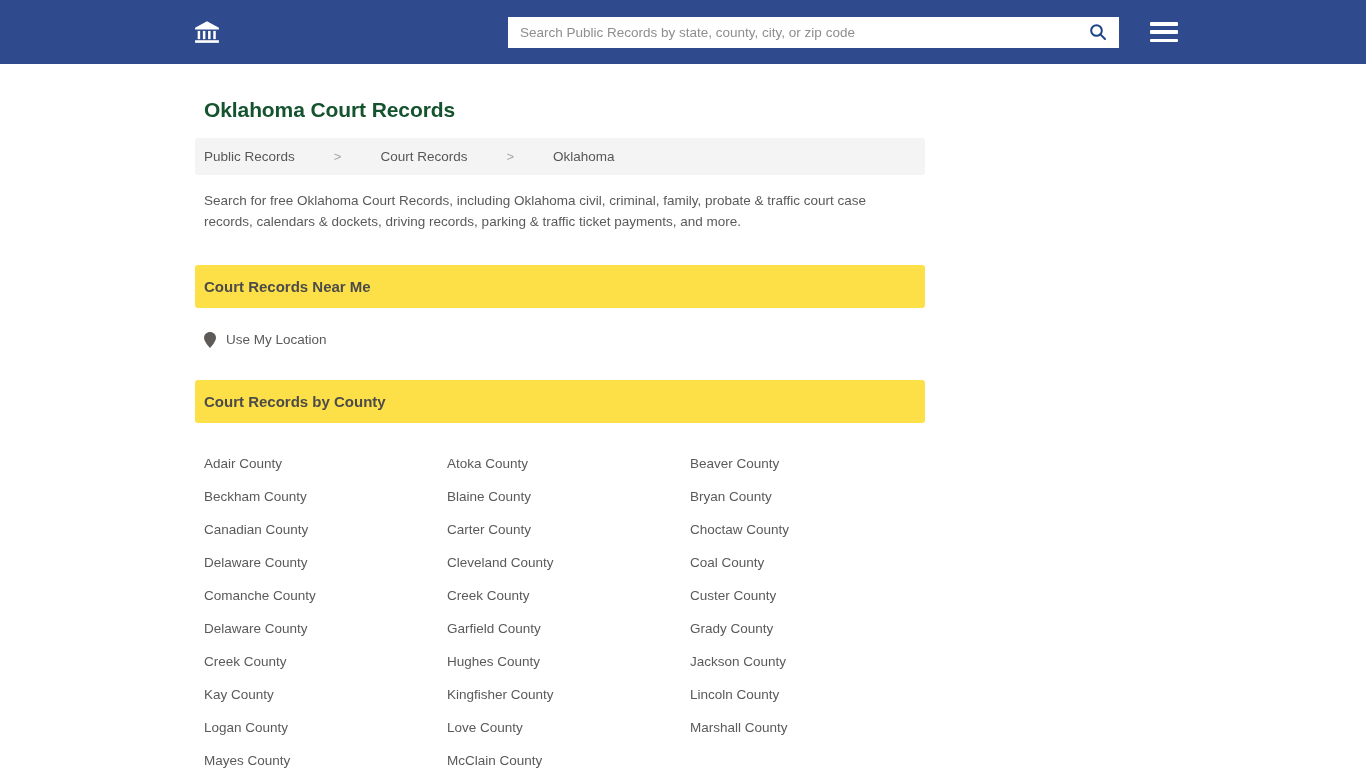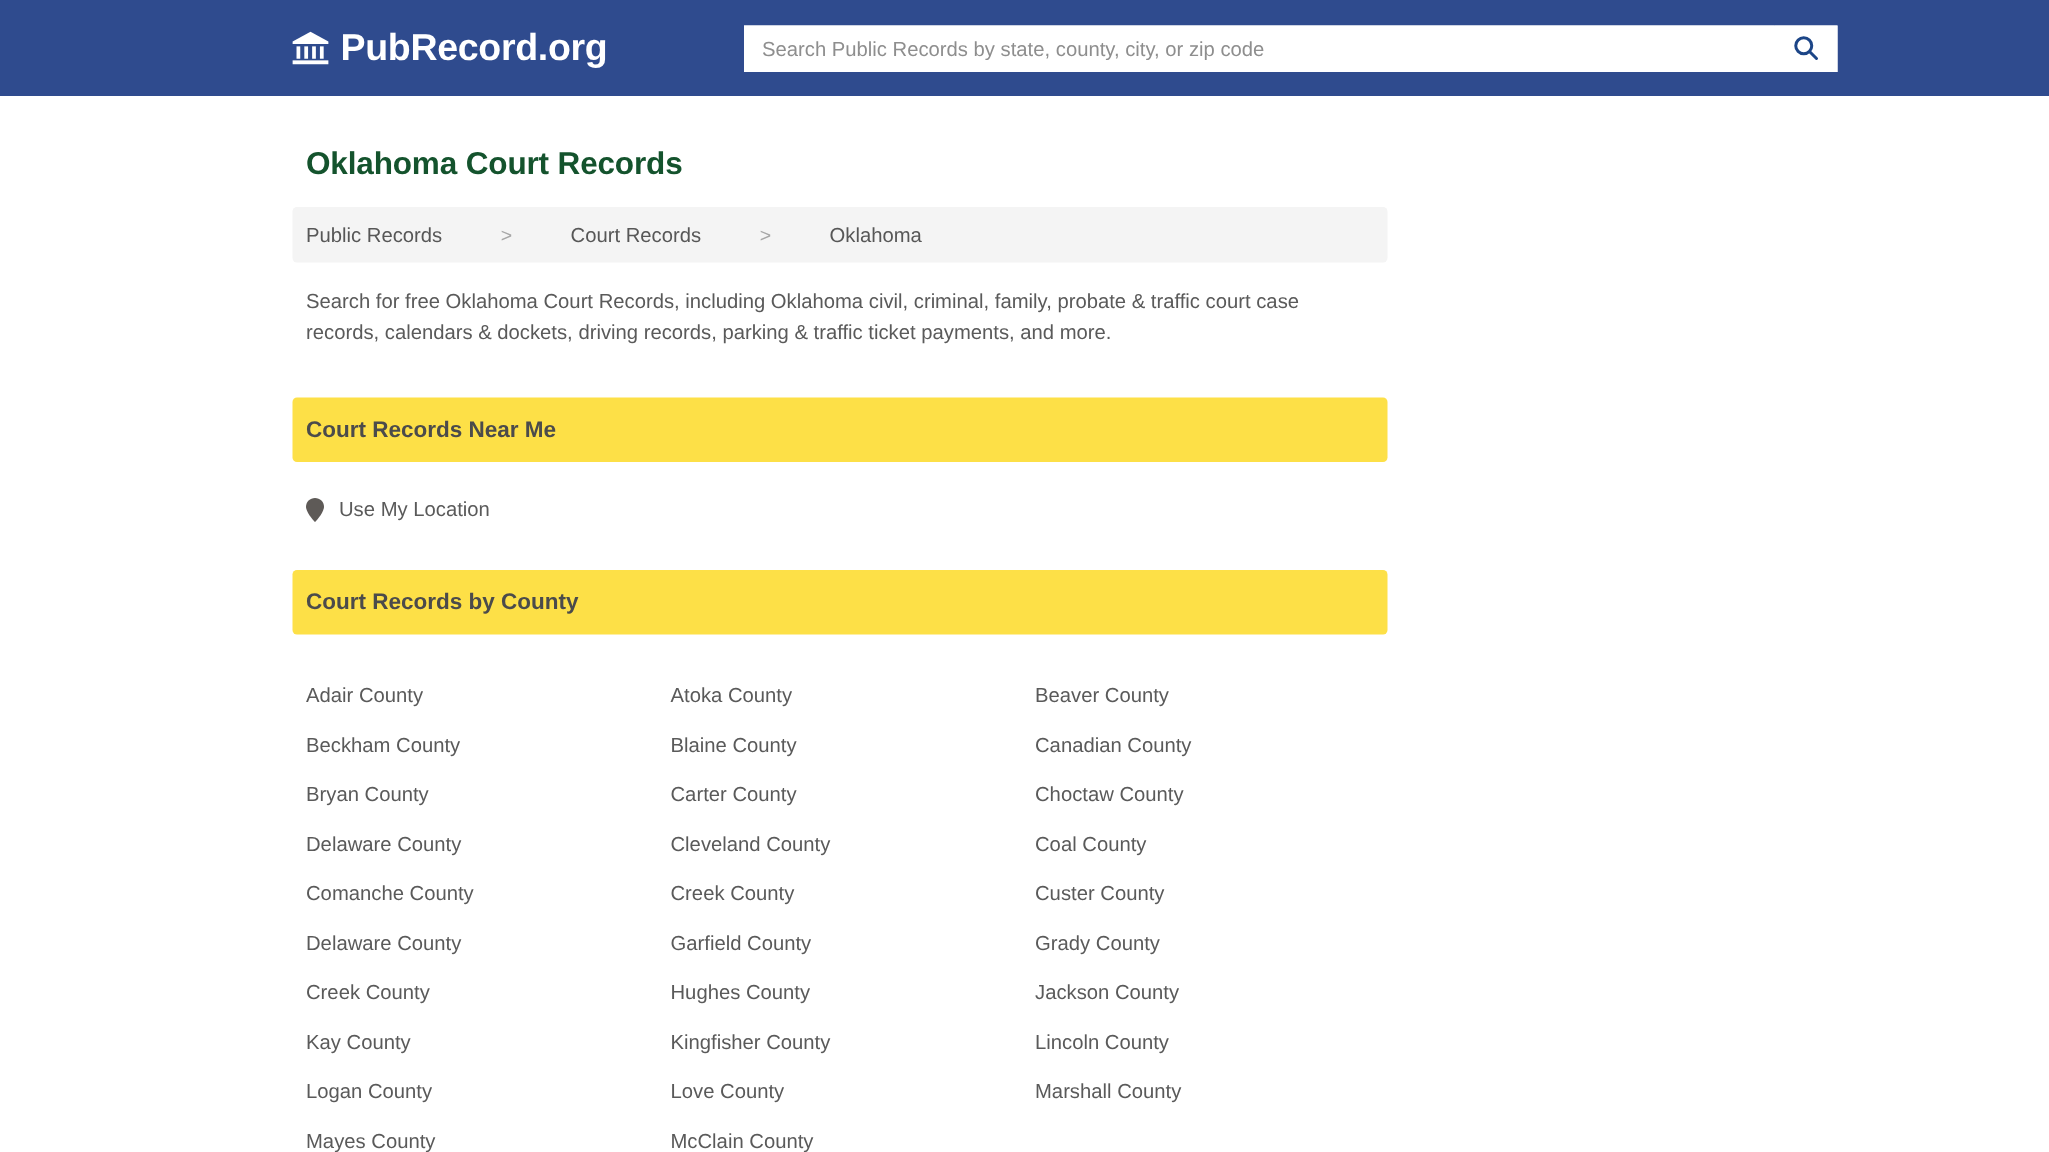--- a/index.html
+++ b/index.html
@@ -38,22 +38,22 @@
   .brand-text {
     color: #ffffff;
     font-size: 25px;
     font-weight: bold;
     letter-spacing: -0.2px;
     white-space: nowrap;
   }
 
   .search-wrap {
     position: absolute;
-    left: 496px;
-    width: 729px;
+    left: 508px;
+    width: 611px;
     height: 31px;
     display: flex;
     align-items: stretch;
     background: #ffffff;
   }
   .search-input {
     flex: 1;
     border: none;
     outline: none;
     background: #ffffff;
@@ -196,21 +196,20 @@
     <span class="brand-icon">
       <svg viewBox="0 0 24 24" width="26" height="26" fill="currentColor" aria-hidden="true">
         <path d="M12 2 L23 8 L23 9.6 L1 9.6 L1 8 Z"></path>
         <rect x="3.4" y="11" width="2.3" height="7.6"></rect>
         <rect x="8.2" y="11" width="2.3" height="7.6"></rect>
         <rect x="13" y="11" width="2.3" height="7.6"></rect>
         <rect x="17.8" y="11" width="2.3" height="7.6"></rect>
         <rect x="1" y="19.6" width="22" height="2.4"></rect>
       </svg>
     </span>
-    <span class="brand-text">PubRecord.org</span>
   </a>
 
   <div class="search-wrap">
     <input class="search-input" type="text" value="" placeholder="Search Public Records by state, county, city, or zip code" style="">
     <button class="search-btn">
       <span>
         <svg viewBox="0 0 24 24" width="20" height="20" fill="none" stroke="#1c4587" stroke-width="2.4" stroke-linecap="round">
           <circle cx="10.2" cy="10.2" r="6.4"></circle>
           <line x1="15.2" y1="15.2" x2="20.4" y2="20.4"></line>
         </svg>
@@ -252,22 +251,22 @@
     </div>
 
     <h2 class="section-head">Court Records by County</h2>
 
     <div class="county-grid">
         <a class="county-link" href="#">Adair County</a>
         <a class="county-link" href="#">Atoka County</a>
         <a class="county-link" href="#">Beaver County</a>
         <a class="county-link" href="#">Beckham County</a>
         <a class="county-link" href="#">Blaine County</a>
+        <a class="county-link" href="#">Bryan County</a>
         <a class="county-link" href="#">Canadian County</a>
-        <a class="county-link" href="#">Bryan County</a>
         <a class="county-link" href="#">Carter County</a>
         <a class="county-link" href="#">Choctaw County</a>
         <a class="county-link" href="#">Delaware County</a>
         <a class="county-link" href="#">Cleveland County</a>
         <a class="county-link" href="#">Coal County</a>
         <a class="county-link" href="#">Comanche County</a>
         <a class="county-link" href="#">Creek County</a>
         <a class="county-link" href="#">Custer County</a>
         <a class="county-link" href="#">Delaware County</a>
         <a class="county-link" href="#">Garfield County</a>

